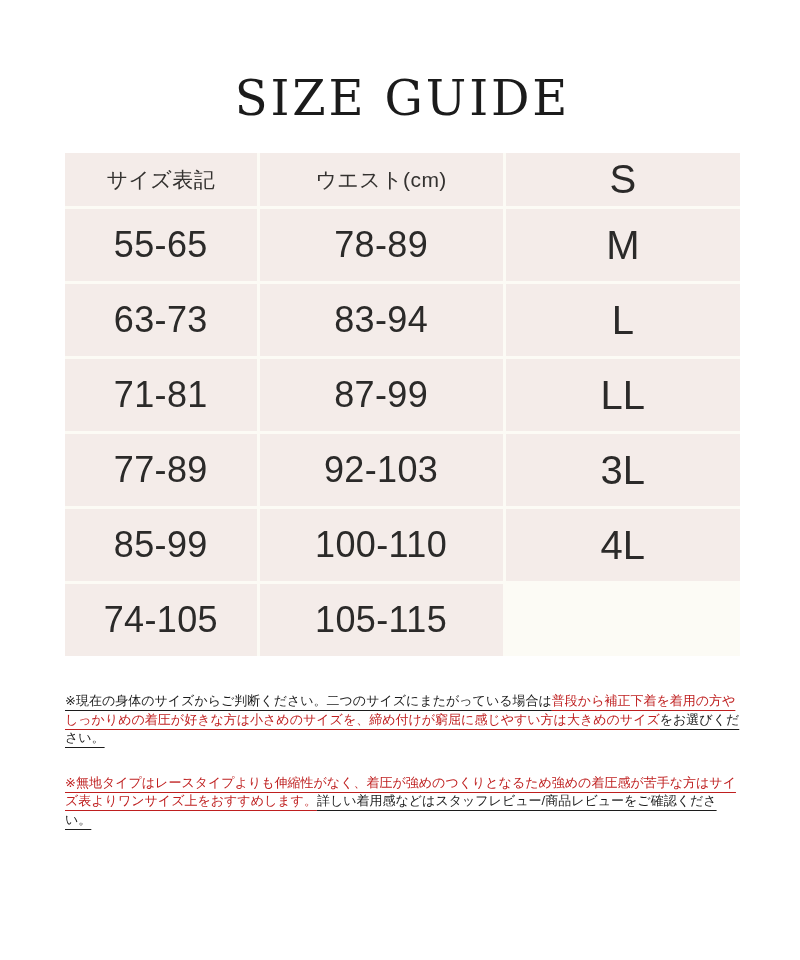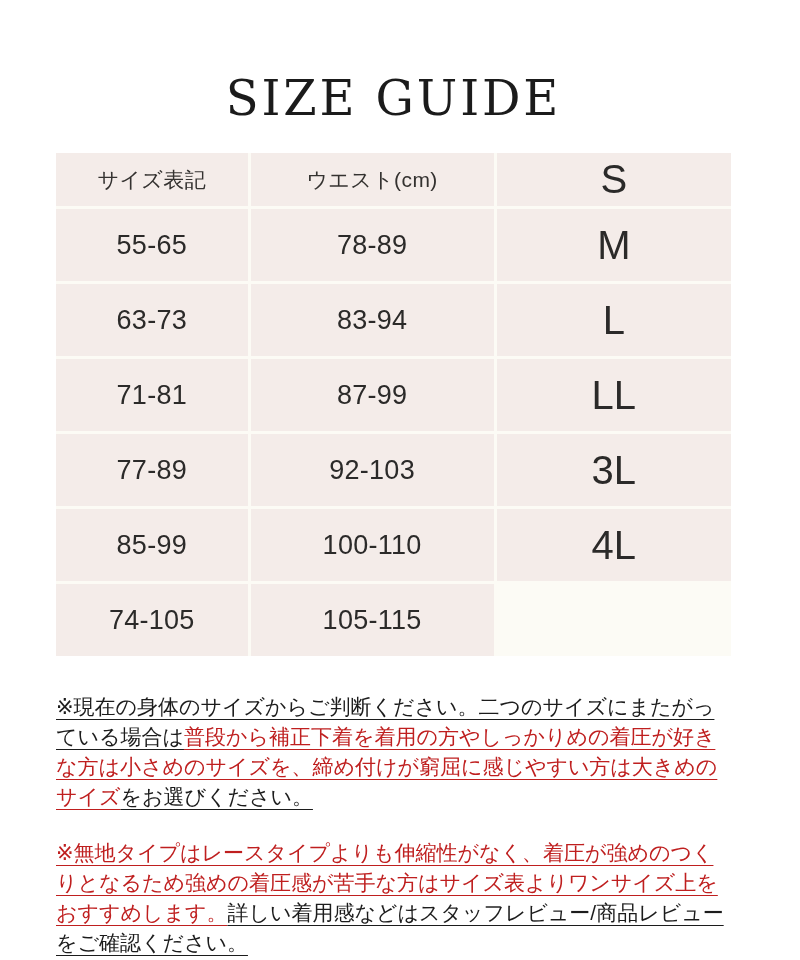--- a/index.html
+++ b/index.html
@@ -2,20 +2,21 @@
 <html><head>
 <meta charset="utf-8">
 <style>
   html,body{margin:0;padding:0;background:#ffffff;}
   .page{
     position:relative;
     width:787px;height:960px;
     background:#ffffff;
     font-family:"Liberation Sans","DejaVu Sans",sans-serif;
     overflow:hidden;
+    padding-left:9px;
   }
   .title{
     margin:0;
     padding-top:70px;
     text-align:center;
     font-family:"DejaVu Serif","Liberation Serif",serif;
     font-weight:normal;
     font-size:48px;
     letter-spacing:0.06em;
     color:#1b1b1b;
@@ -30,25 +31,25 @@
   }
   .cell{
     background:#f4ece9;
     display:flex;
     align-items:center;
     justify-content:center;
     color:#2b2a29;
   }
   .cell.head{font-size:21px;letter-spacing:0.02em;color:#343230;}
   .cell.size{font-size:40px;}
-  .cell.val{font-size:27px;letter-spacing:0.01em;}
+  .cell.val{font-size:36px;letter-spacing:0.01em;}
   .notes{margin:36px 56px 0 56px;}
   .note{
     margin:0 0 26px 0;
-    font-size:21px;
+    font-size:13px;
     line-height:1.43;
     color:#1c1c1c;
     text-align:left;
   }
   .note .seg{
     text-decoration:underline;
     text-decoration-thickness:1px;
     text-underline-offset:5px;
   }
   .note .seg.red{color:#bf1f1f;}

